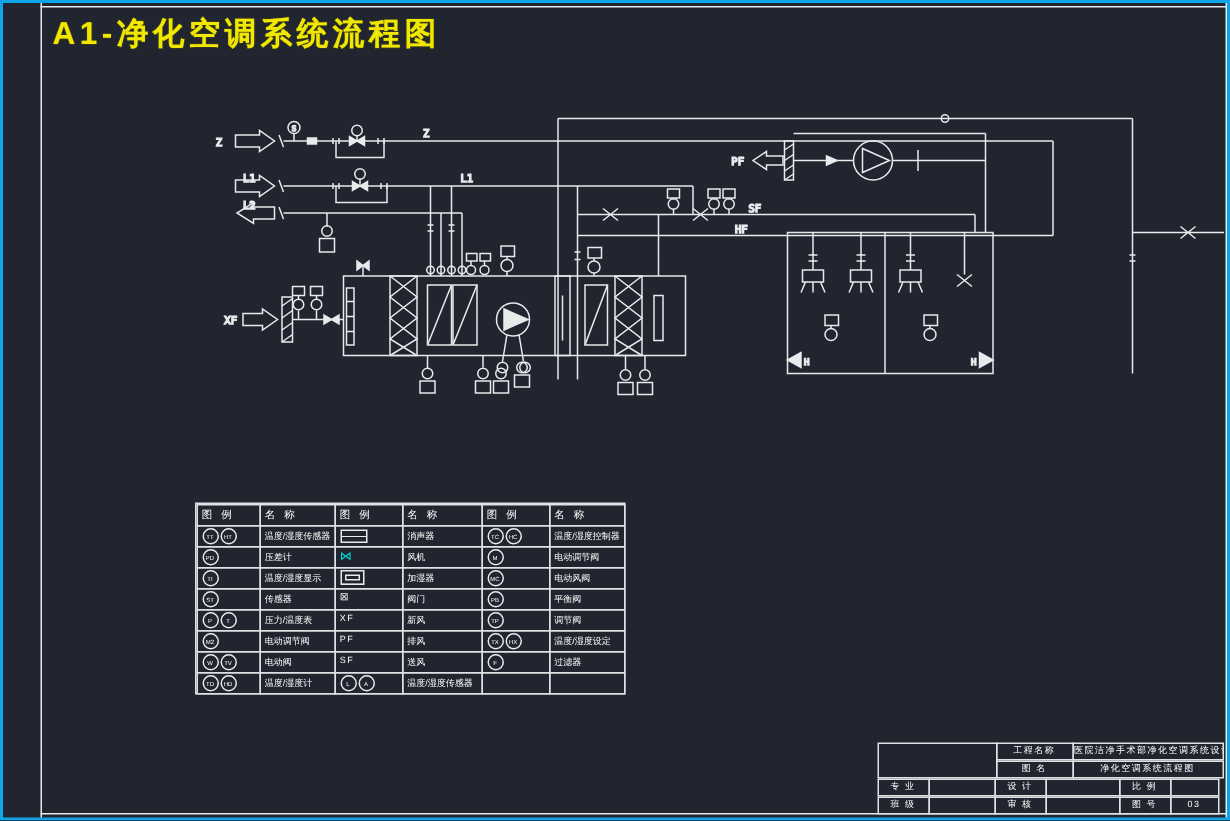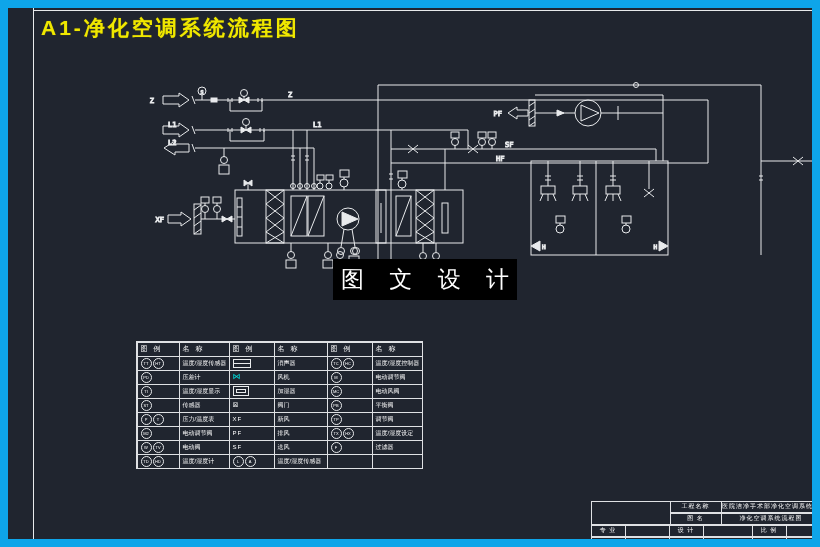--- a/index.html
+++ b/index.html
@@ -1,17 +1,17 @@
 <!DOCTYPE html>
 <html><head>
 <meta charset="utf-8">
 <style>
   html,body{margin:0;padding:0;background:#20252f;}
   #stage{position:relative;width:820px;height:547px;background:#20252f;
-         border:8px solid #0ea5e9;box-sizing:border-box;overflow:hidden;
+         border:2px solid #0ea5e9;box-sizing:border-box;overflow:hidden;
          font-family:"Liberation Sans",sans-serif;}
   
   #frame-left{position:absolute;left:25px;top:0;width:1px;height:547px;background:#e8eaec;}
   #frame-top{position:absolute;left:25px;top:2px;width:791px;height:1px;background:#e8eaec;}
   #frame-right{position:absolute;left:815px;top:0;width:1px;height:547px;background:#e8eaec;}
   #frame-bottom{position:absolute;left:25px;top:540px;width:791px;height:1px;background:#e8eaec;}
 
   #title{position:absolute;left:33px;top:6px;color:#f0e800;font-size:21px;font-weight:bold;
          letter-spacing:3px;text-shadow:0 0 1px #807800;}
 
@@ -261,23 +261,20 @@
       <rect x="614" y="208" width="9" height="7"></rect>
         <circle cx="618" cy="221" r="4"></circle>
         <path d="M618,215 V217"></path>
       <polygon points="532,233 532,243 523,238" fill="#e8eaec"></polygon>
       <text x="534" y="241" font-size="6">H</text>
       <polygon points="651,233 651,243 660,238" fill="#e8eaec"></polygon>
       <text x="649" y="241" font-size="6" text-anchor="end">H</text>
     </g>
   </svg>
 
-  <div id="watermark">
-    <span>图 文 设 计</span>
-  </div>
 
   <div id="legend">
       <div class="cell hd">图 例</div>
       <div class="cell hd">名 称</div>
       <div class="cell hd">图 例</div>
       <div class="cell hd">名 称</div>
       <div class="cell hd">图 例</div>
       <div class="cell hd">名 称</div>
       <div class="cell">
         <span class="csym">TT</span>

